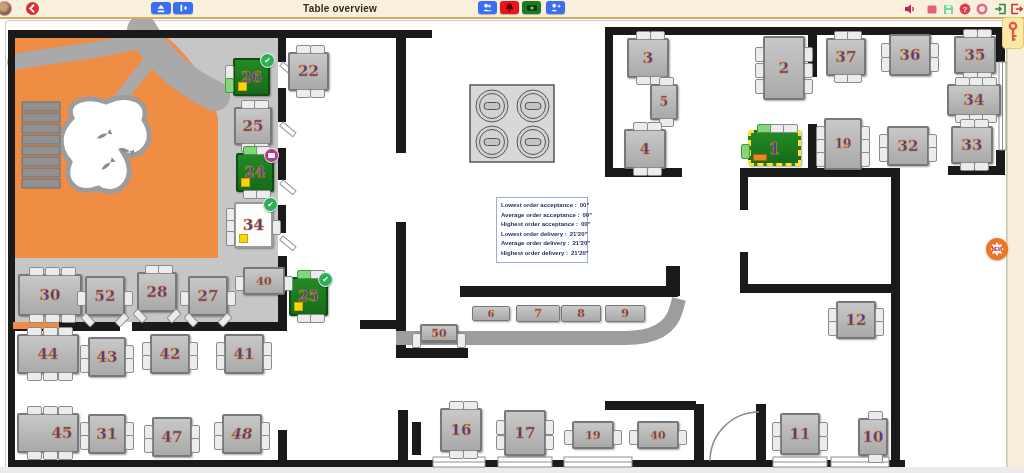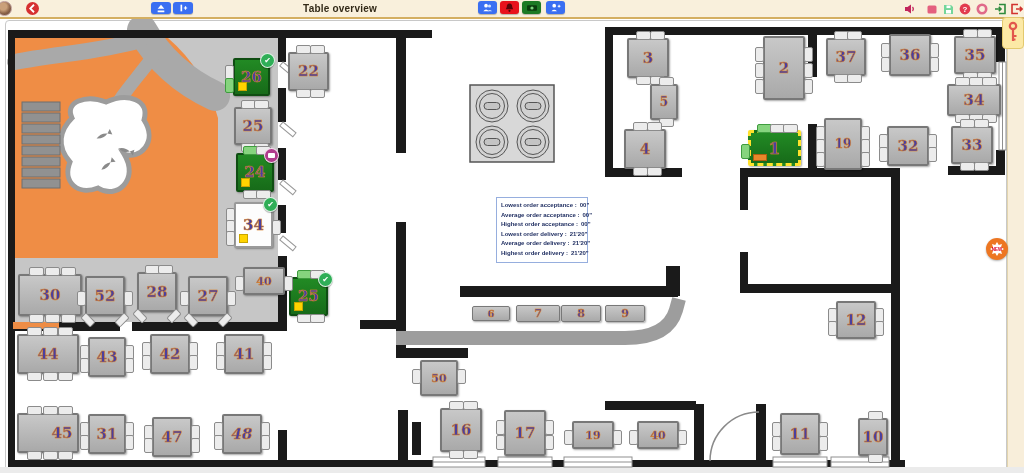--- a/index.html
+++ b/index.html
@@ -427,21 +427,21 @@
       <div class="chair v" style="top: 19.1667px; right: -10px;"></div>
       <span class="num" style="font-size: 15px;">47</span>
     </div>
     <div class="table gray" style="left: 222px; top: 414px; width: 40px; height: 40px; font-style: italic;">
       <div class="chair v" style="top: 5.83333px; left: -10px;"></div>
       <div class="chair v" style="top: 19.1667px; left: -10px;"></div>
       <div class="chair v" style="top: 5.83333px; right: -10px;"></div>
       <div class="chair v" style="top: 19.1667px; right: -10px;"></div>
       <span class="num" style="font-size: 15px;">48</span>
     </div>
-    <div class="table gray" style="left: 420px; top: 324px; width: 38px; height: 36px; margin-top: 36px;">
+    <div class="table gray" style="left: 420px; top: 324px; width: 38px; height: 18px;">
       <div class="chair v" style="top: 6.5px; left: -10px;"></div>
       <div class="chair v" style="top: 6.5px; right: -10px;"></div>
       <span class="num" style="font-size: 11px;">50</span>
     </div>
     <div class="table gray slim" style="left: 472px; top: 306px; width: 38px; height: 15px;">
       <span class="num" style="font-size: 10px;">6</span>
     </div>
     <div class="table gray slim" style="left: 516px; top: 305px; width: 44px; height: 17px;">
       <span class="num" style="font-size: 11px;">7</span>
     </div>

